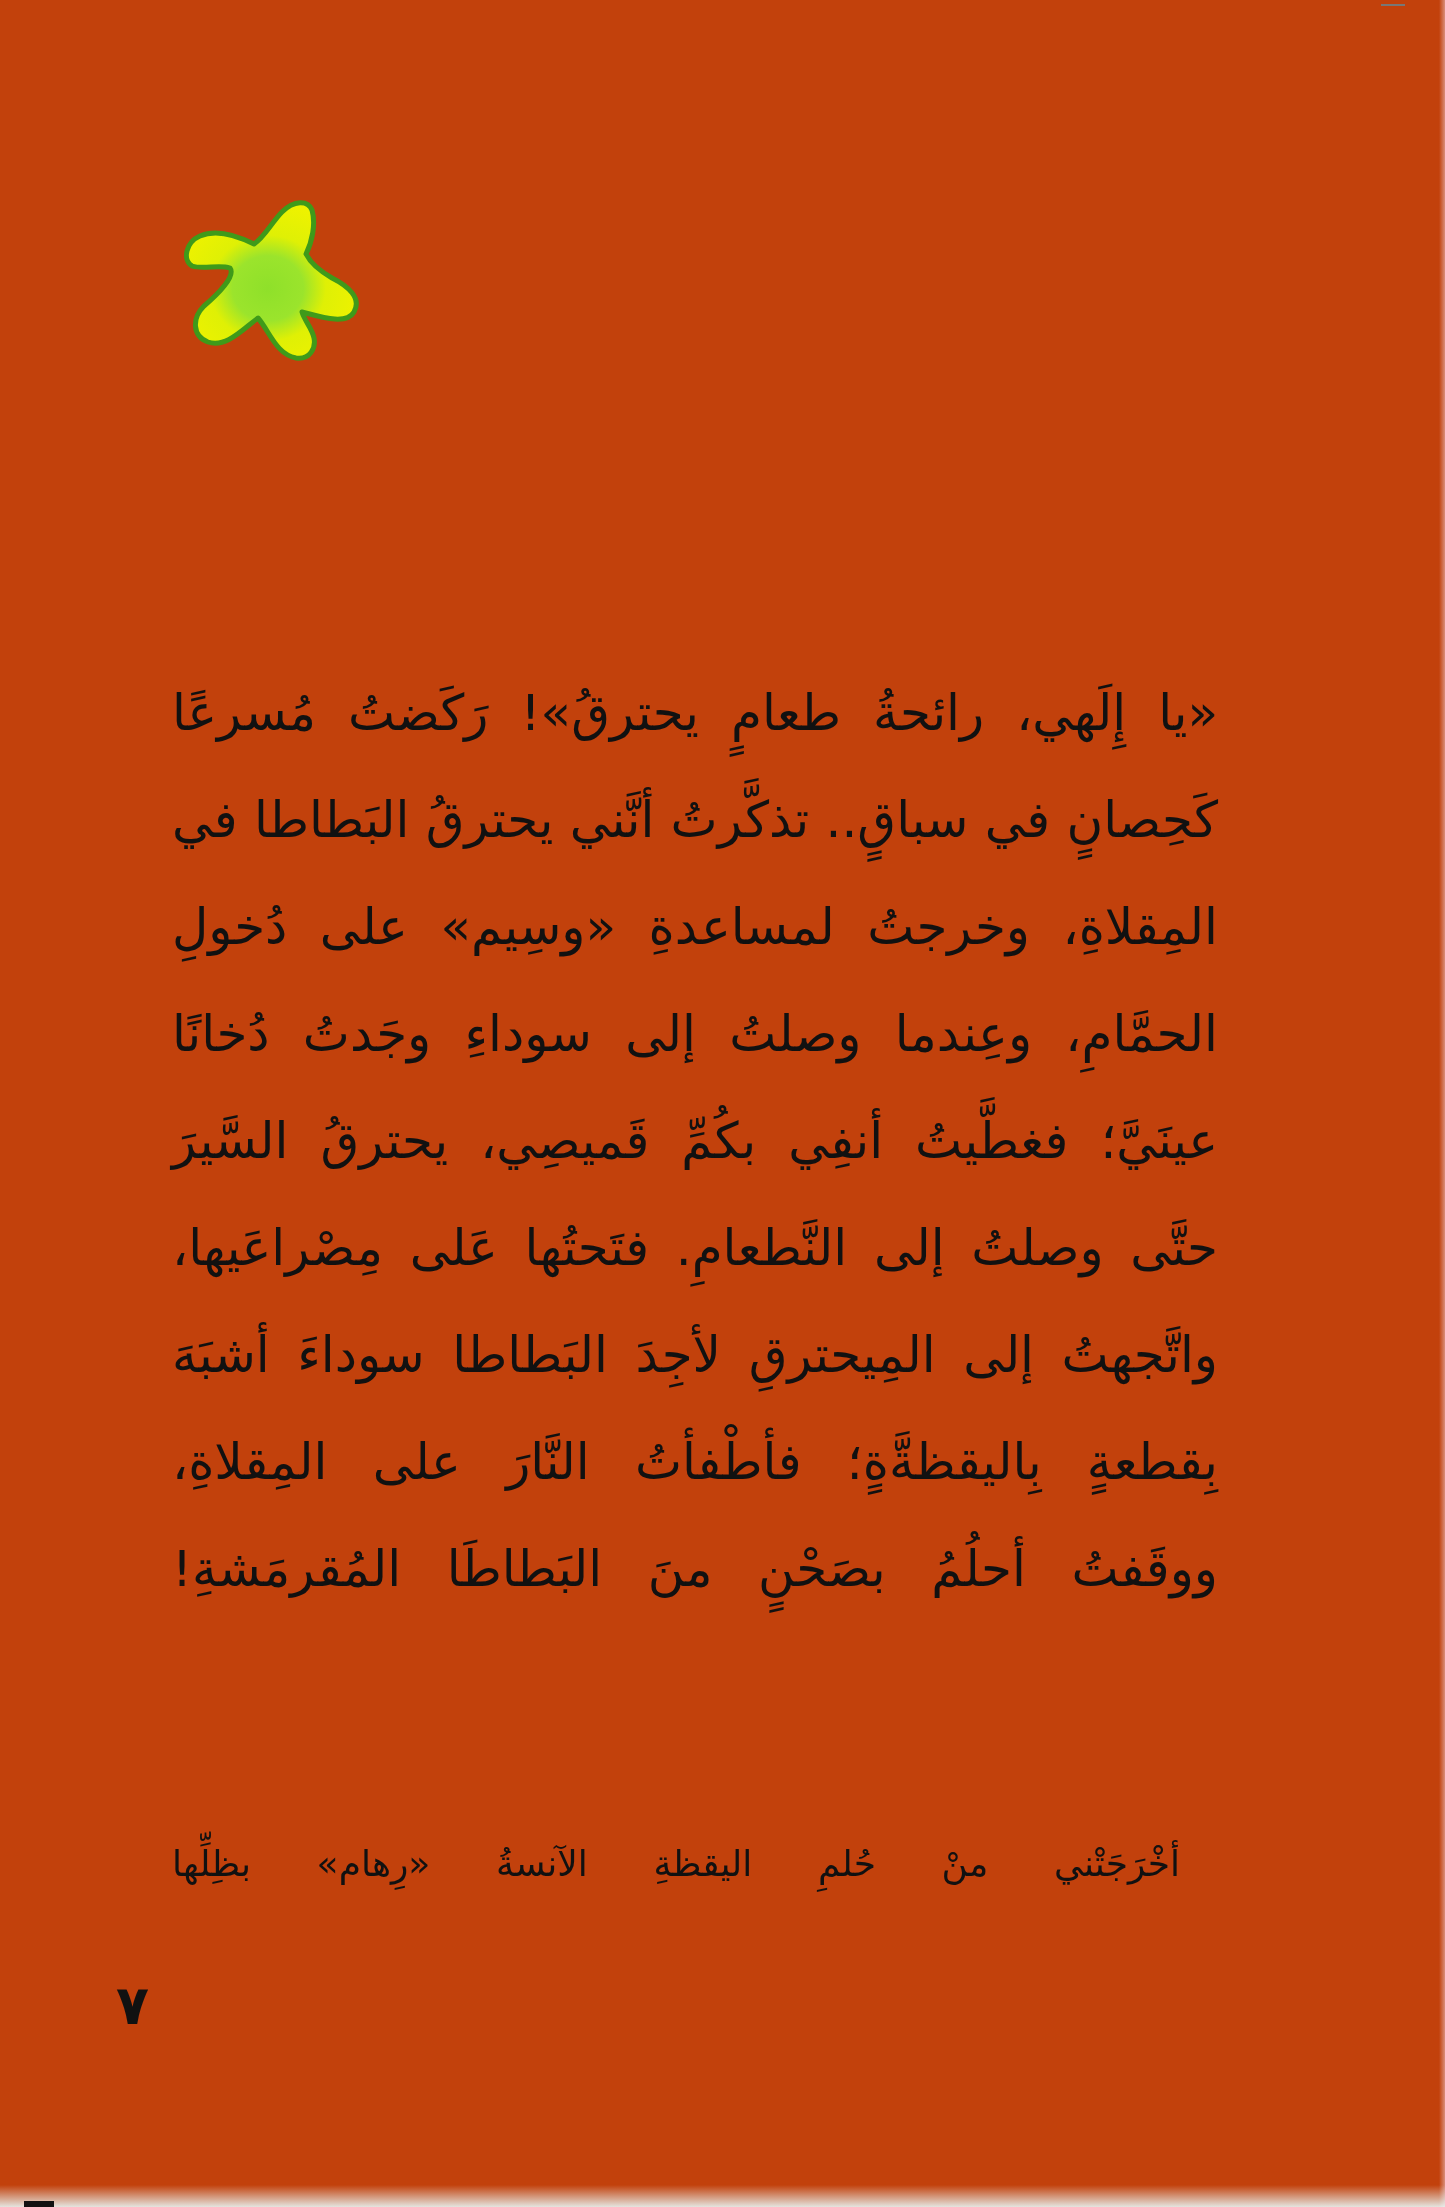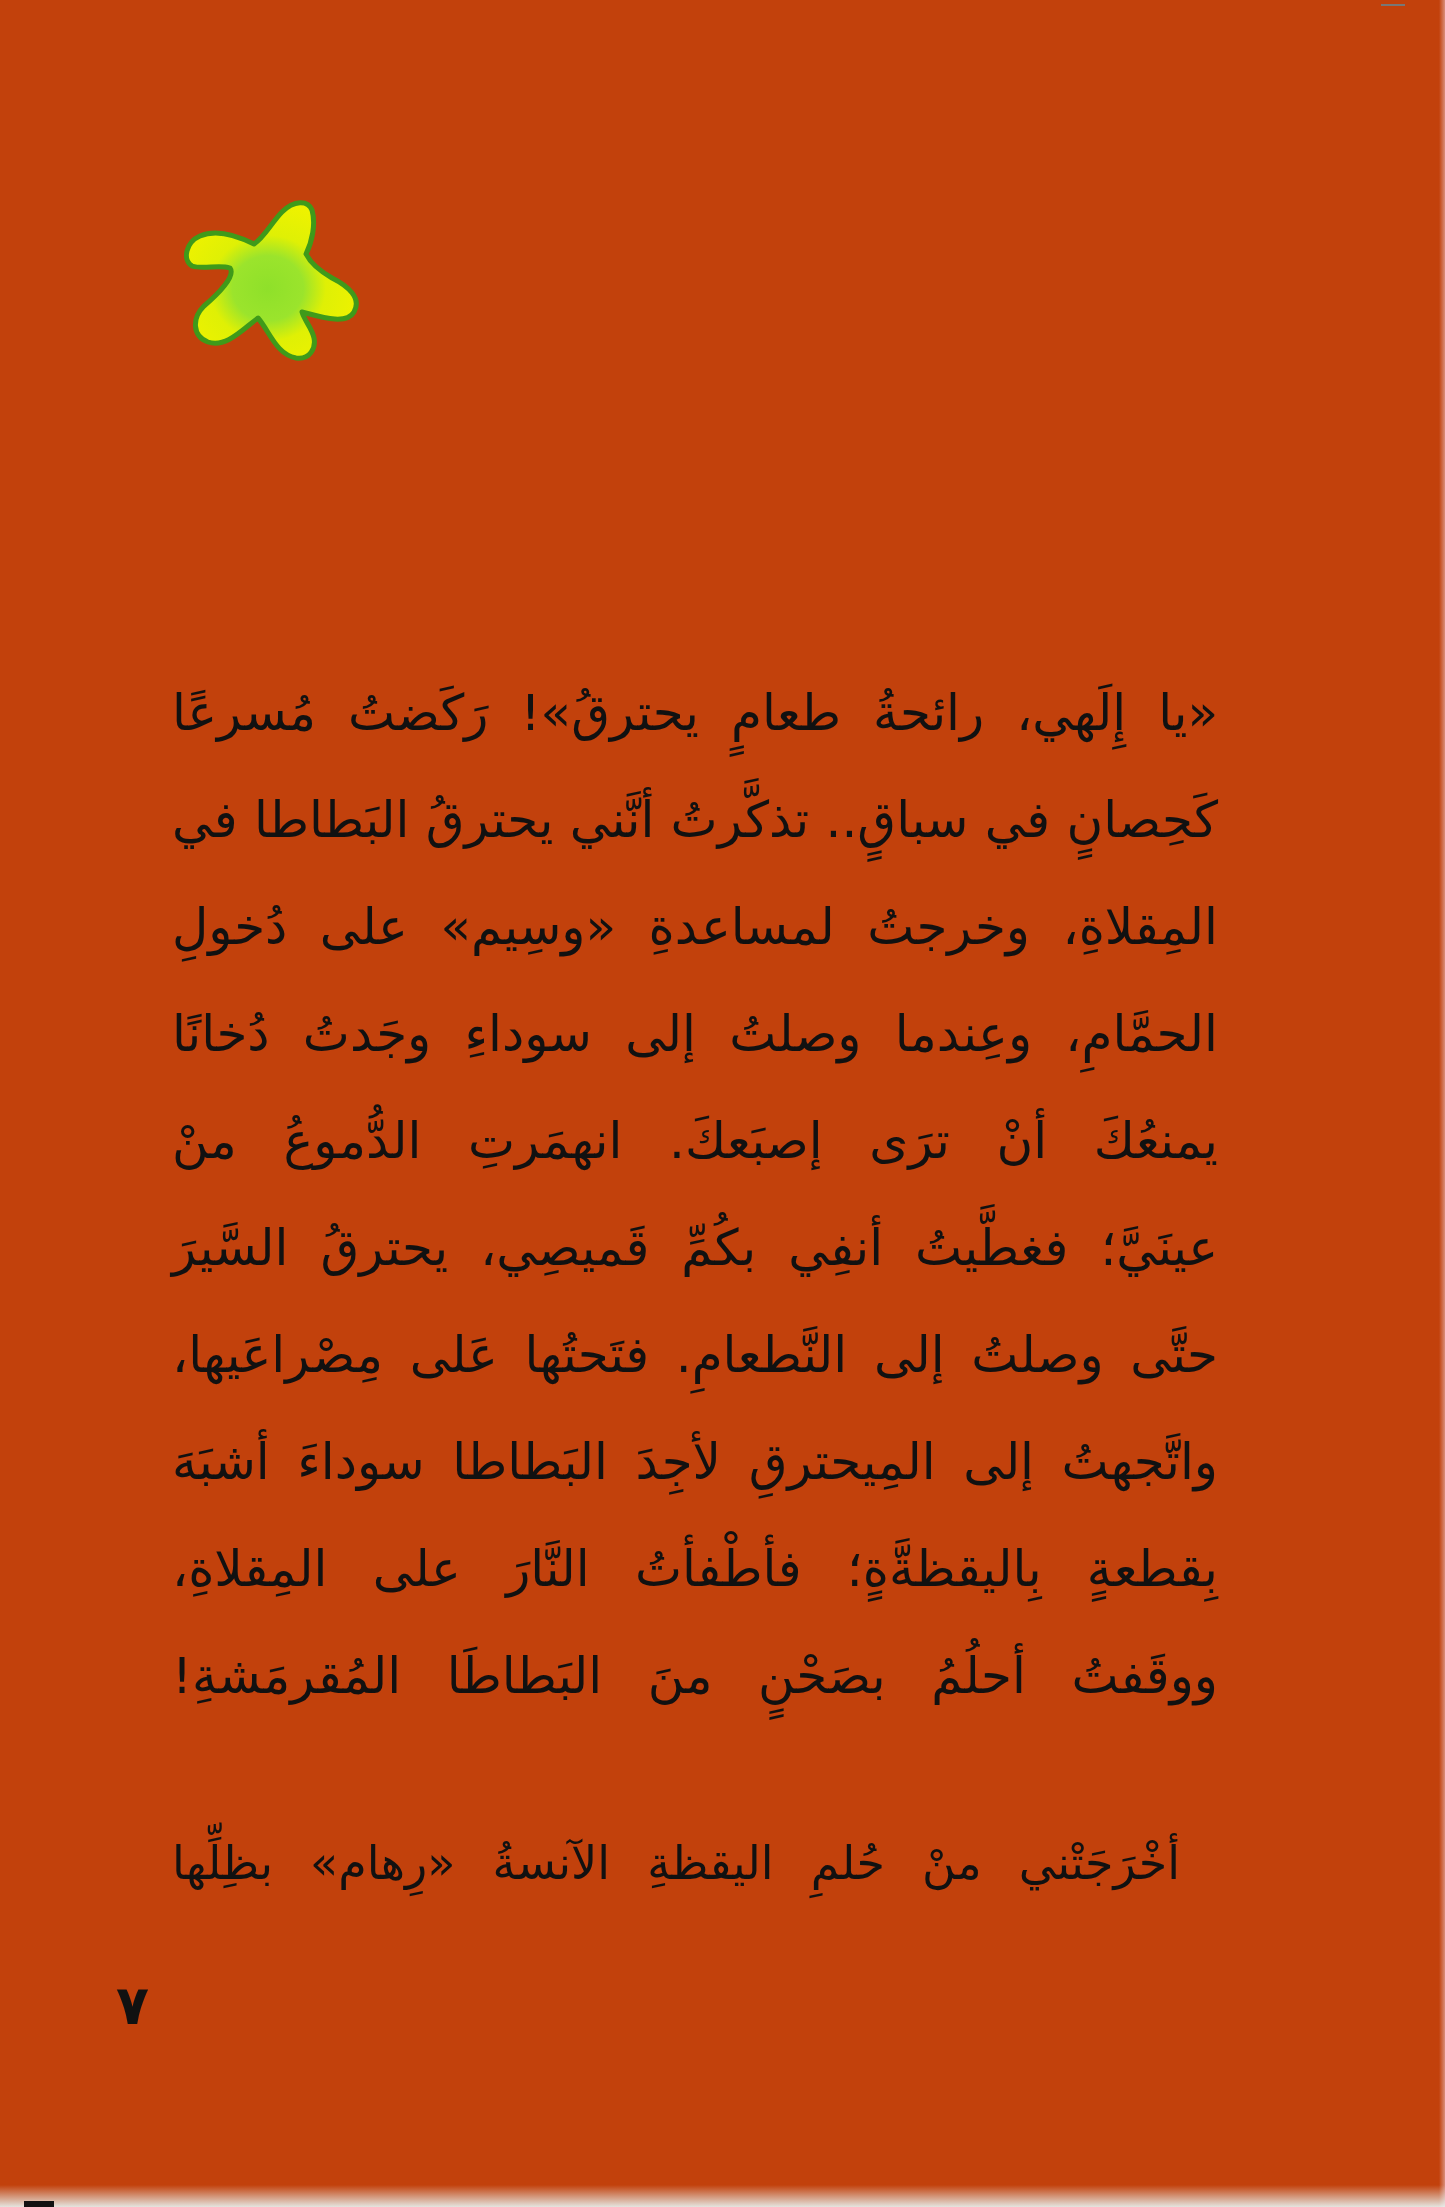--- a/index.html
+++ b/index.html
@@ -67,21 +67,21 @@
     white-space: nowrap;
     text-align: justify;
     text-align-last: justify;
   }
   .paragraph-2 {
     position: absolute;
     left: 172px;
     top: 1810px;
     width: 1008px;
     direction: rtl;
-    font-size: 46px;
+    font-size: 36px;
     line-height: 107px;
   }
   .paragraph-2 .line {
     text-align: right;
     text-align-last: justify;
   }
   .page-number {
     position: absolute;
     left: 116px;
     top: 1966px;
@@ -123,21 +123,20 @@
              C 130 2, 116 2, 104 14
              C 94 24, 86 40, 76 46
              C 64 40, 40 30, 22 38 Z" fill="url(#flowerFill)" stroke="#3f9a1a" stroke-width="5" stroke-linejoin="round"></path>
   </svg>
 
   <div class="text-block">
     <span class="line">«يا إِلَهي، رائحةُ طعامٍ يحترقُ»! رَكَضتُ مُسرعًا</span>
     <span class="line">كَحِصانٍ في سباقٍ.. تذكَّرتُ أنَّني يحترقُ البَطاطا في</span>
     <span class="line">المِقلاةِ، وخرجتُ لمساعدةِ «وسِيم» على دُخولِ</span>
     <span class="line">الحمَّامِ، وعِندما وصلتُ إلى سوداءِ وجَدتُ دُخانًا</span>
-    <span class="line">يمنعُكَ أنْ ترَى إصبَعكَ. انهمَرتِ الدُّموعُ منْ</span>
     <span class="line">عينَيَّ؛ فغطَّيتُ أنفِي بكُمِّ قَميصِي، يحترقُ السَّيرَ</span>
     <span class="line">حتَّى وصلتُ إلى النَّطعامِ. فتَحتُها عَلى مِصْراعَيها،</span>
     <span class="line">واتَّجهتُ إلى المِيحترقِ لأجِدَ البَطاطا سوداءَ أشبَهَ</span>
     <span class="line">بِقطعةٍ بِاليقظةَّةٍ؛ فأطْفأتُ النَّارَ على المِقلاةِ،</span>
     <span class="line">ووقَفتُ أحلُمُ بصَحْنٍ منَ البَطاطَا المُقرمَشةِ!</span>
   </div>
 
   <div class="paragraph-2">
     <span class="line">أخْرَجَتْني منْ حُلمِ اليقظةِ الآنسةُ «رِهام» بظِلِّها</span>
   </div>

